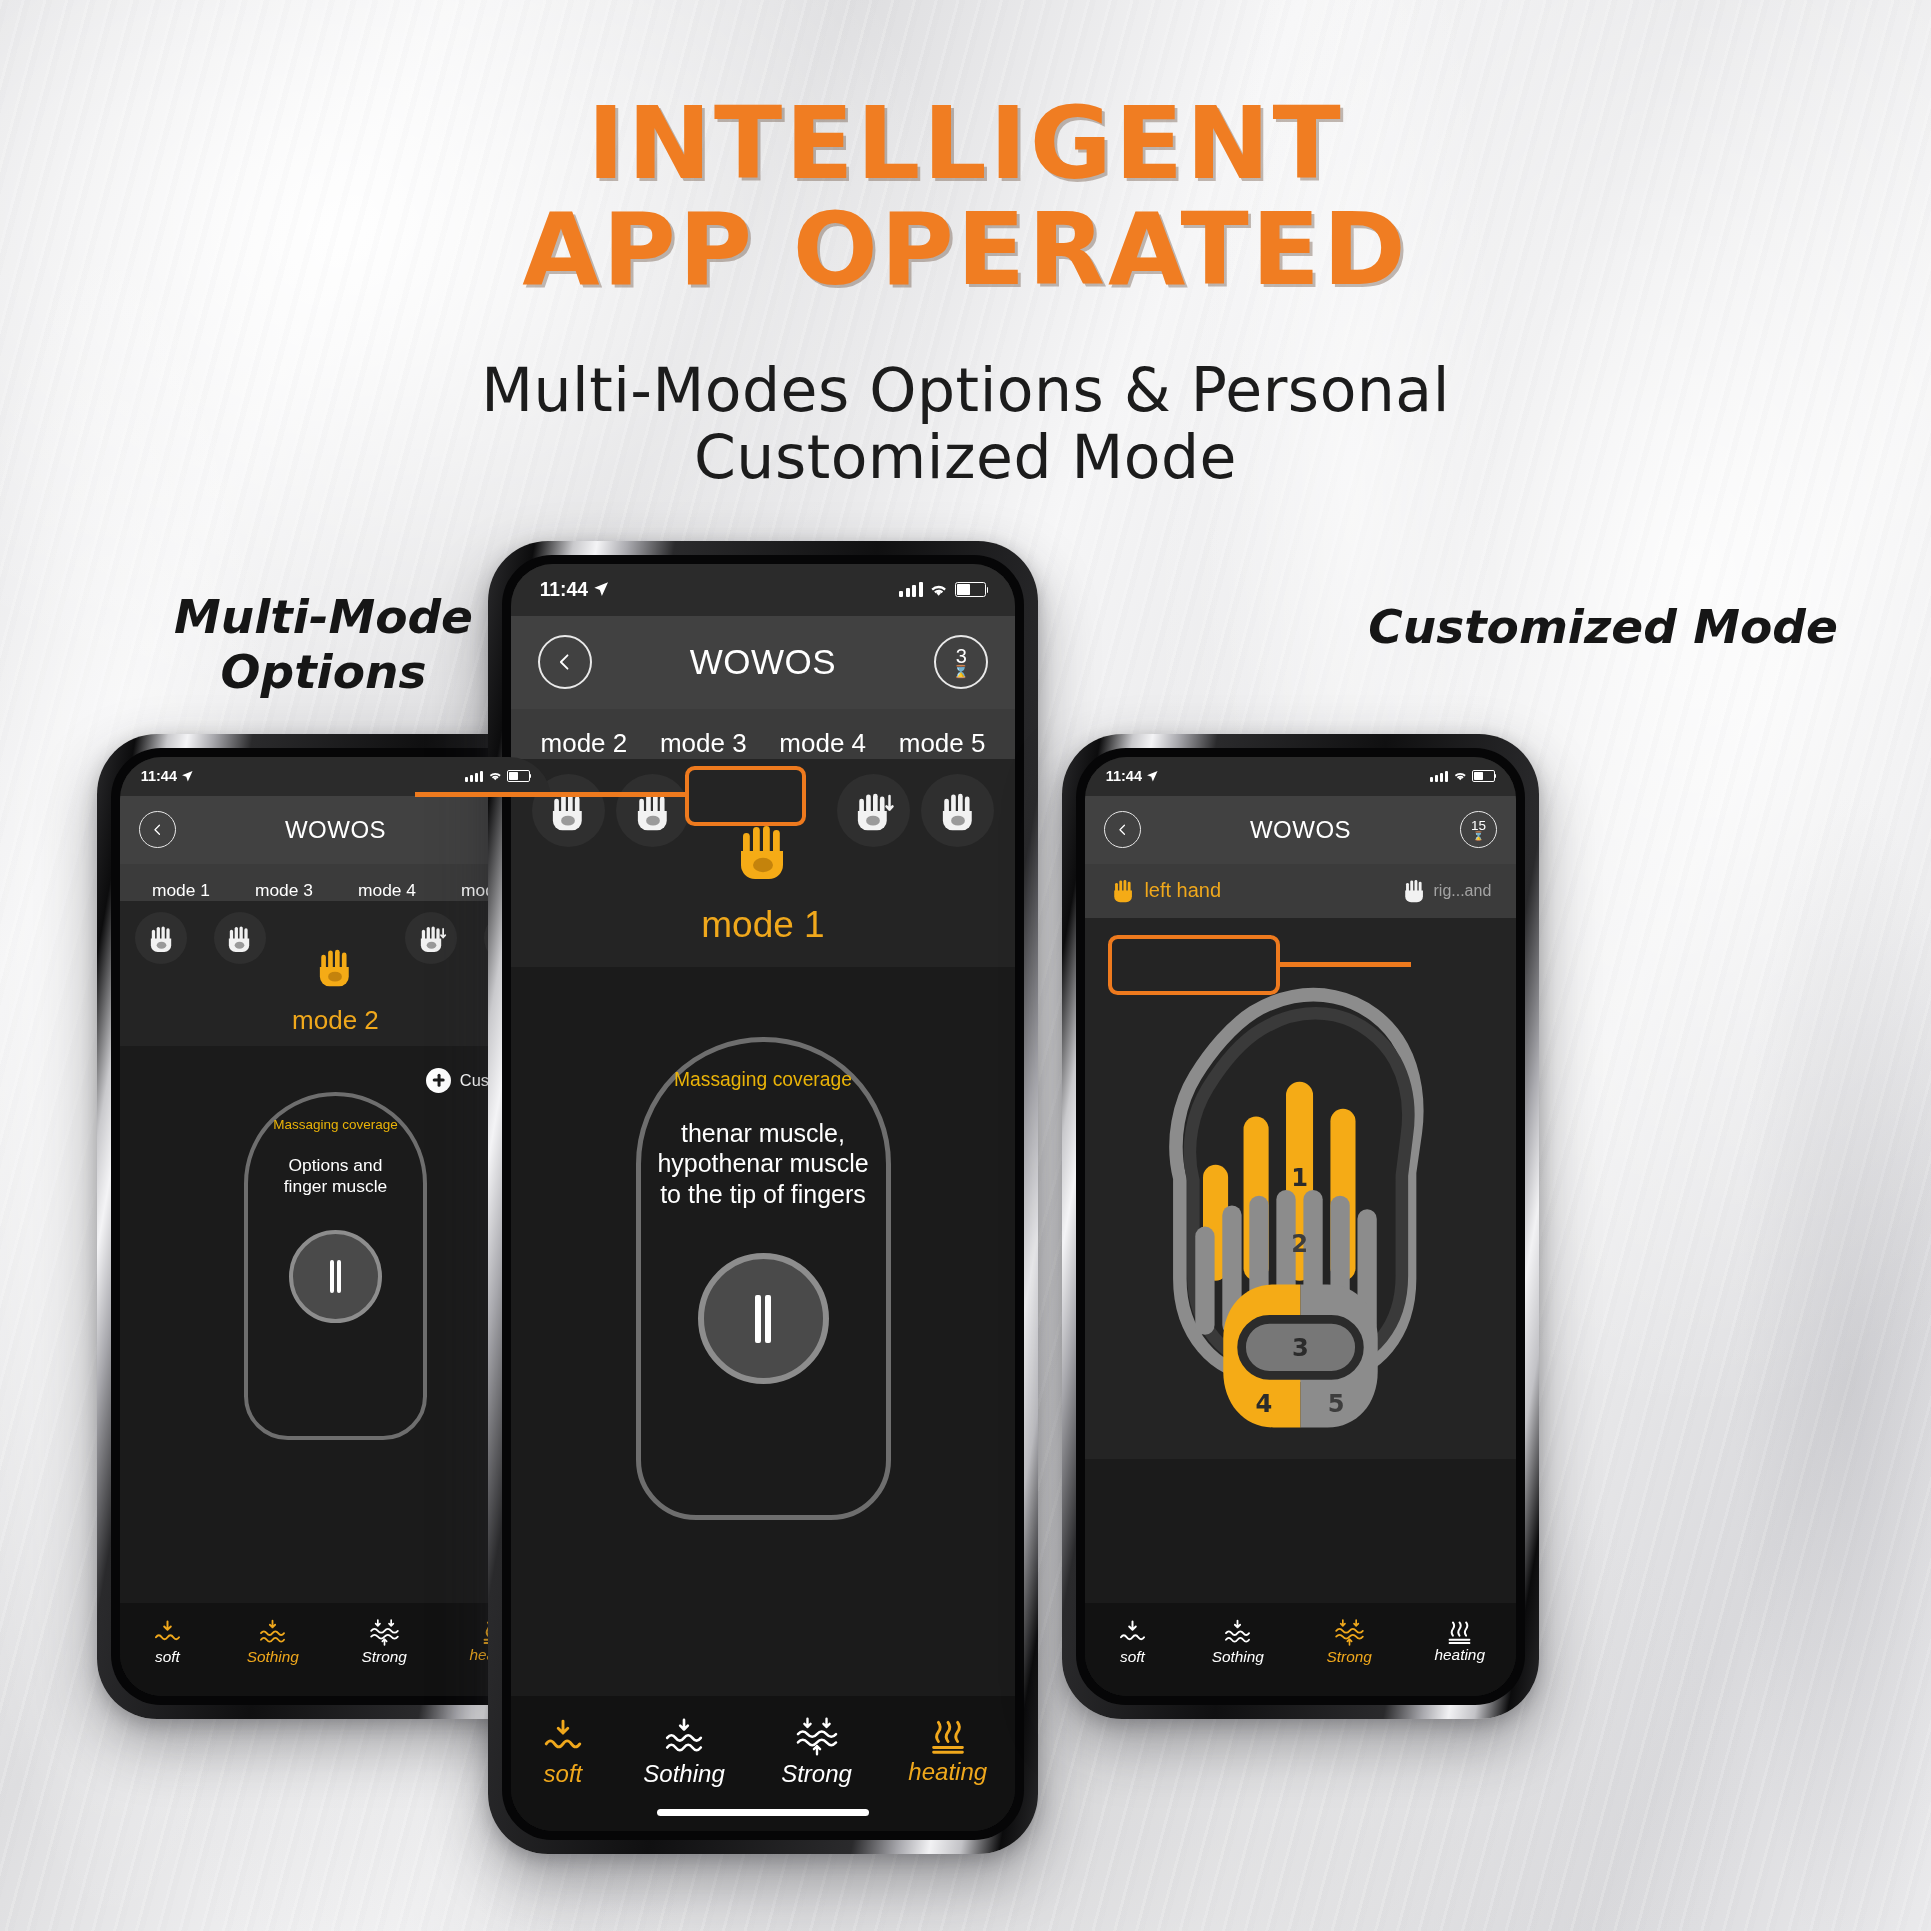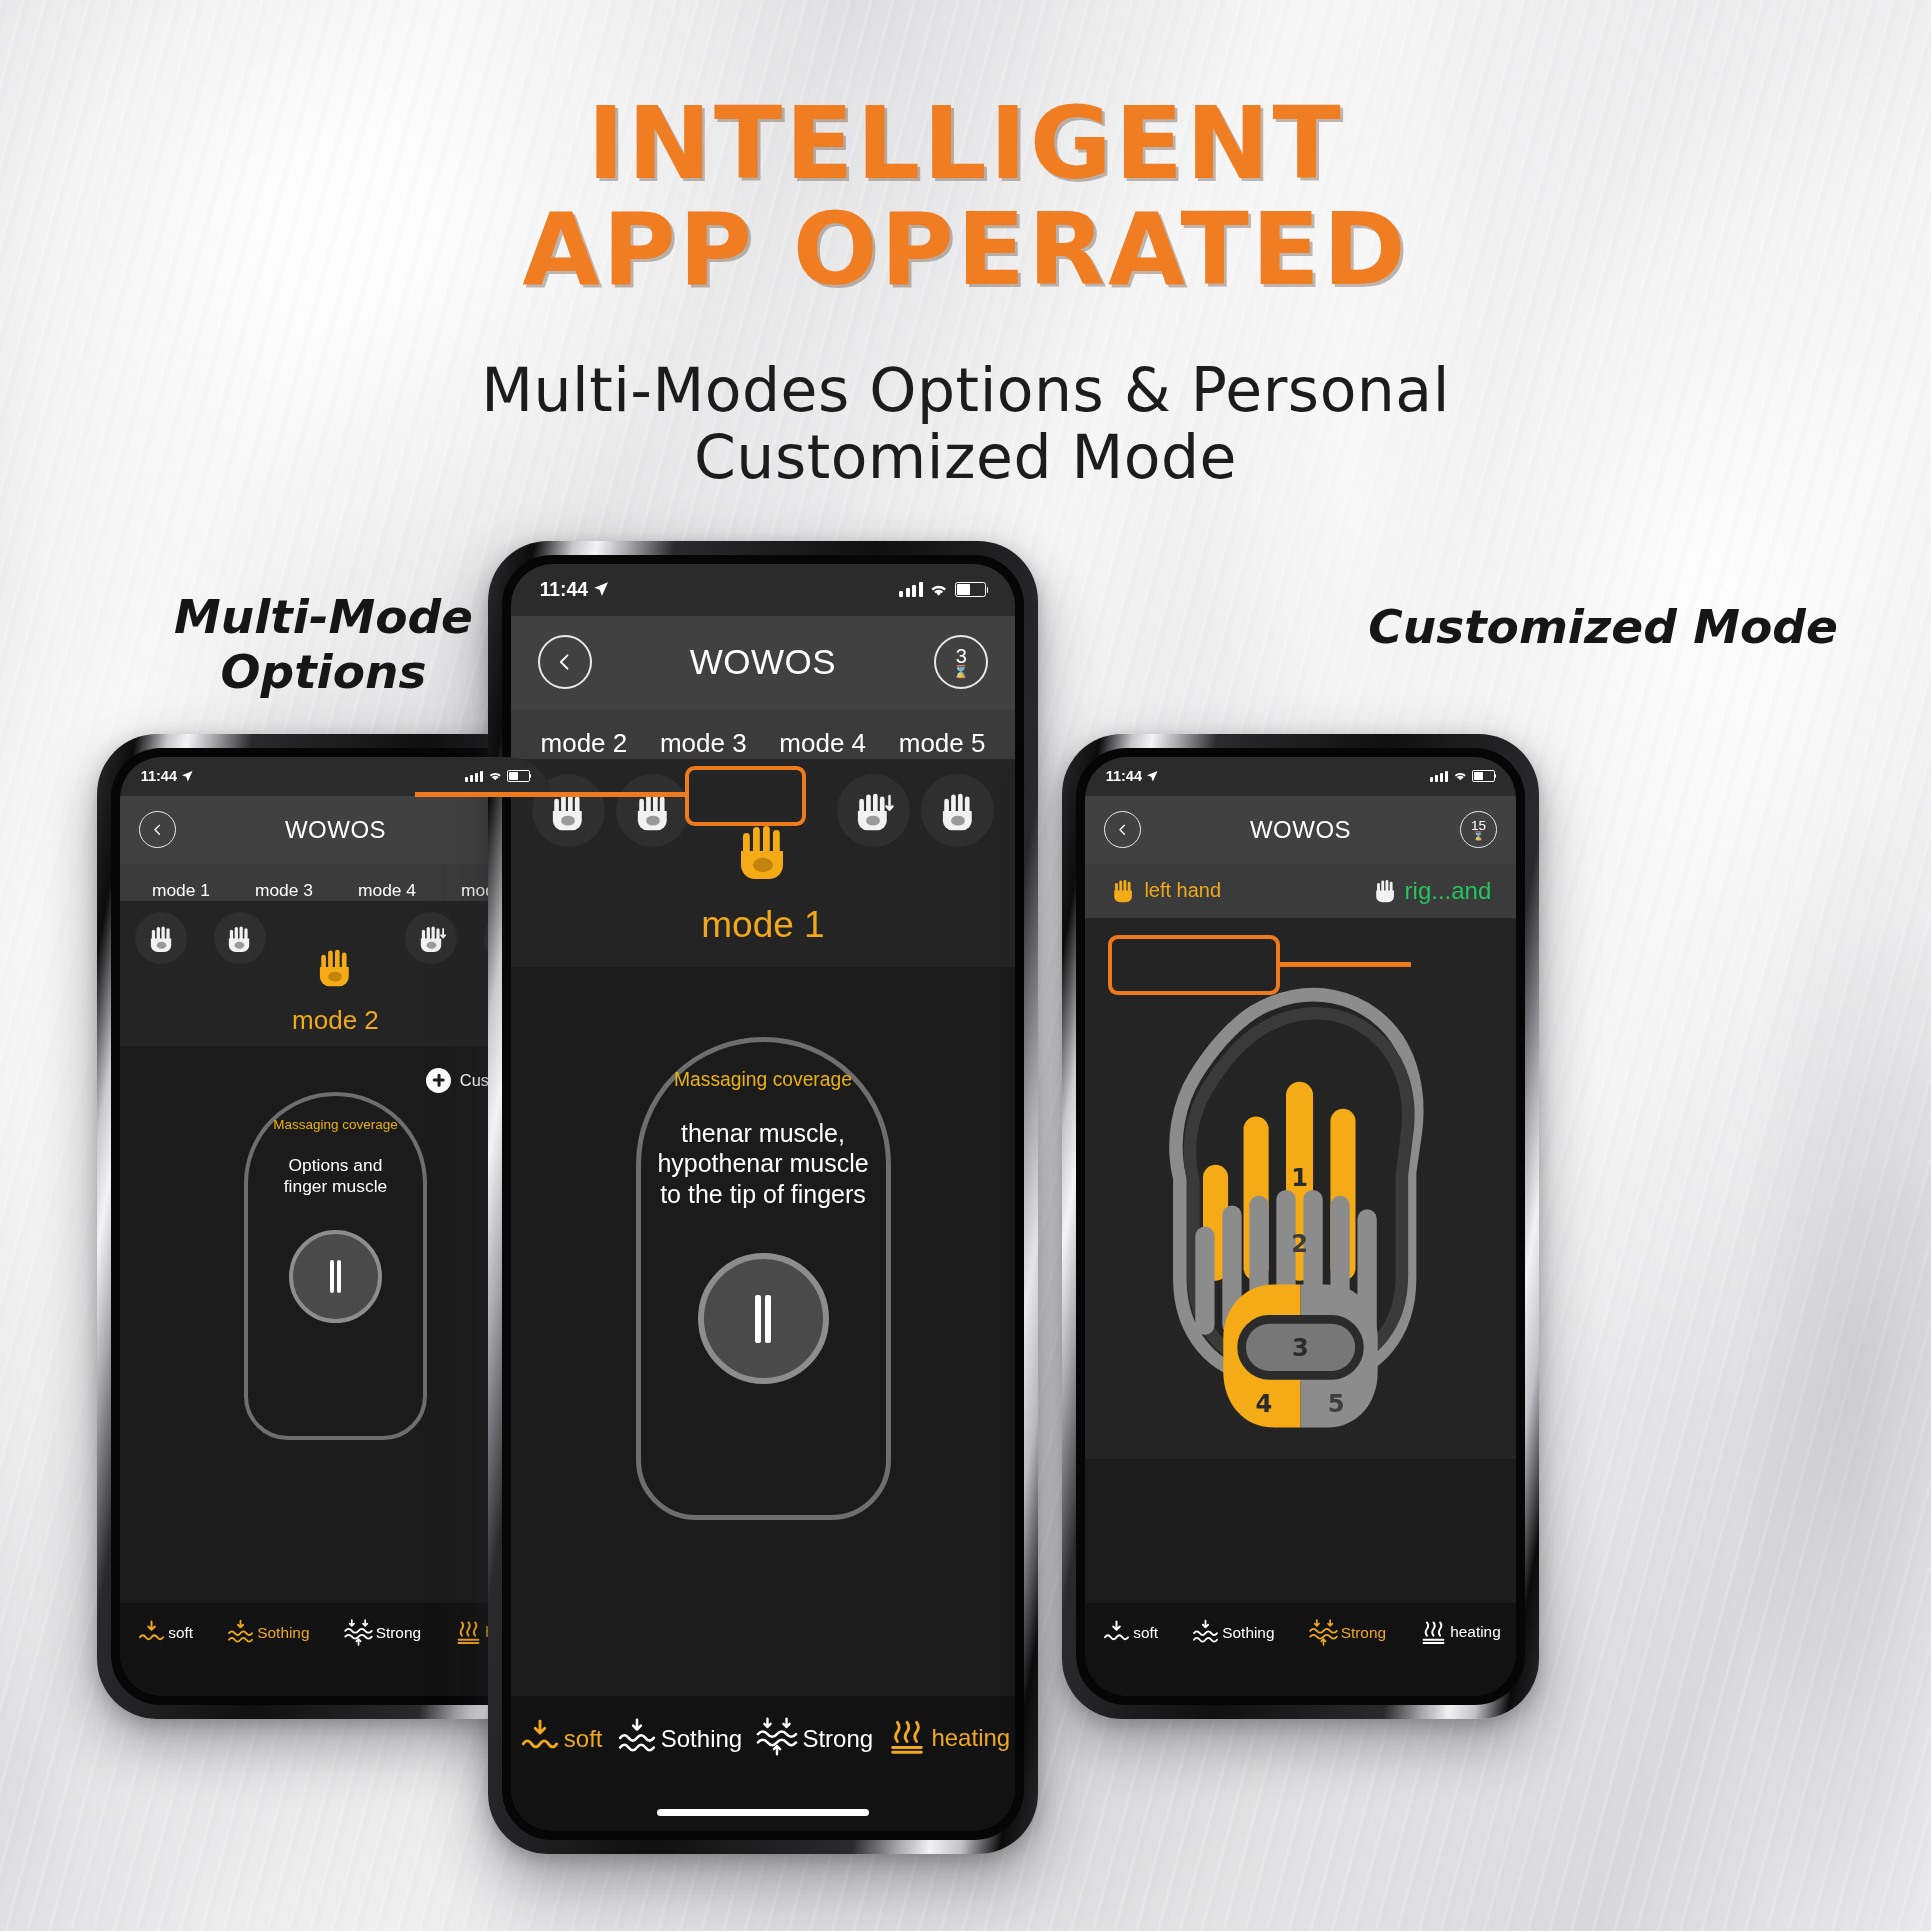--- a/index.html
+++ b/index.html
@@ -168,21 +168,21 @@
     border-radius:50%; border:4.8px solid #8d8d8d; background:#4a4a4a;
     display:flex;align-items:center;justify-content:center; gap:.22em;
   }
   .pause-ring b{ display:block; background:#fff; border-radius:1.9px; }
 
   
   .bottombar{
     position:absolute; left:0; right:0; bottom:0;
     background:#121212; display:flex; align-items:flex-start; justify-content:space-around;
   }
-  .bb-item{ display:flex; flex-direction:row; align-items:center; color:#fff; }
+  .bb-item{ display:flex; flex-direction:column; align-items:center; color:#fff;font-style:italic; }
   .bb-item.on{ color:#f0a81c; }
   .homebar{ position:absolute; left:50%; transform:translateX(-50%); background:#fff; border-radius:96px; }
 
   
   .annot-box{
     position:absolute; border:4.8px solid #ee7a1e; border-radius:9.7px;
     z-index: 40; pointer-events:none;
   }
   .annot-line{ position:absolute; background:#ee7a1e; z-index:39; }
 
@@ -642,21 +642,21 @@
                   <rect x="6" y="7" width="3.4" height="12" rx="1.7"></rect>
                   <rect x="11" y="4" width="3.4" height="15" rx="1.7"></rect>
                   <rect x="16" y="3.5" width="3.4" height="15.5" rx="1.7"></rect>
                   <rect x="21" y="5.5" width="3.4" height="13.5" rx="1.7"></rect>
                   <path d="M5 16h21v7a7 7 0 0 1-7 7h-7a7 7 0 0 1-7-7z"></path>
                 </g>
               </svg>
           </span>
           <span data-name="hand-tab-left-label">left hand</span>
         </div>
-        <div data-name="hand-tab-right" style="display:flex;align-items:center;gap:5.8px;color:#22c55e;font-size:24px;">
+        <div data-name="hand-tab-right" style="display:flex;align-items:center;gap:5.8px;color:#a3a3a3;font-size:16px;">
           <span data-name="hand-right-icon">
             <svg width="27" height="27" viewBox="0 0 32 32">
                 <g fill="#f2f2f2">
                   <rect x="6" y="7" width="3.4" height="12" rx="1.7"></rect>
                   <rect x="11" y="4" width="3.4" height="15" rx="1.7"></rect>
                   <rect x="16" y="3.5" width="3.4" height="15.5" rx="1.7"></rect>
                   <rect x="21" y="5.5" width="3.4" height="13.5" rx="1.7"></rect>
                   <path d="M5 16h21v7a7 7 0 0 1-7 7h-7a7 7 0 0 1-7-7z"></path>
                 </g>
               </svg>

